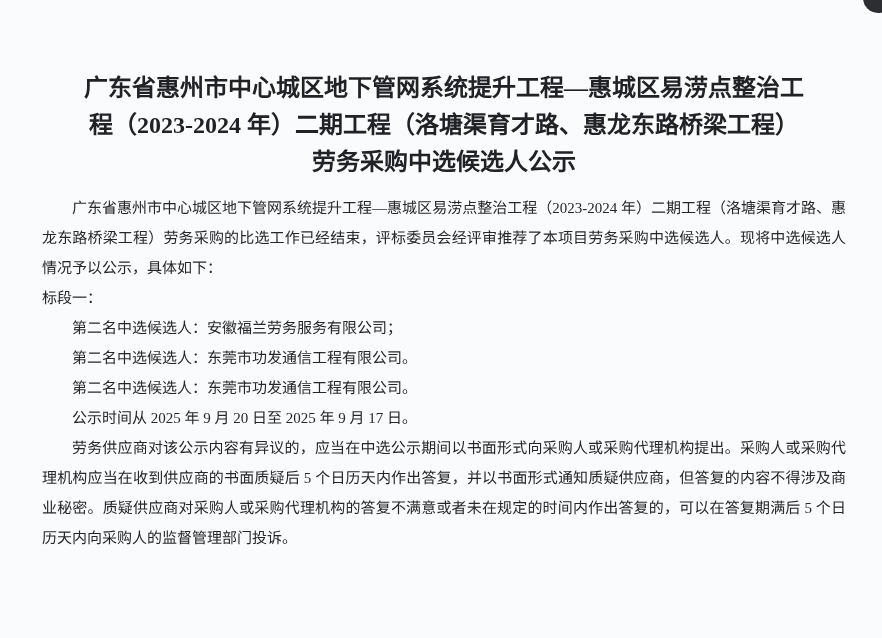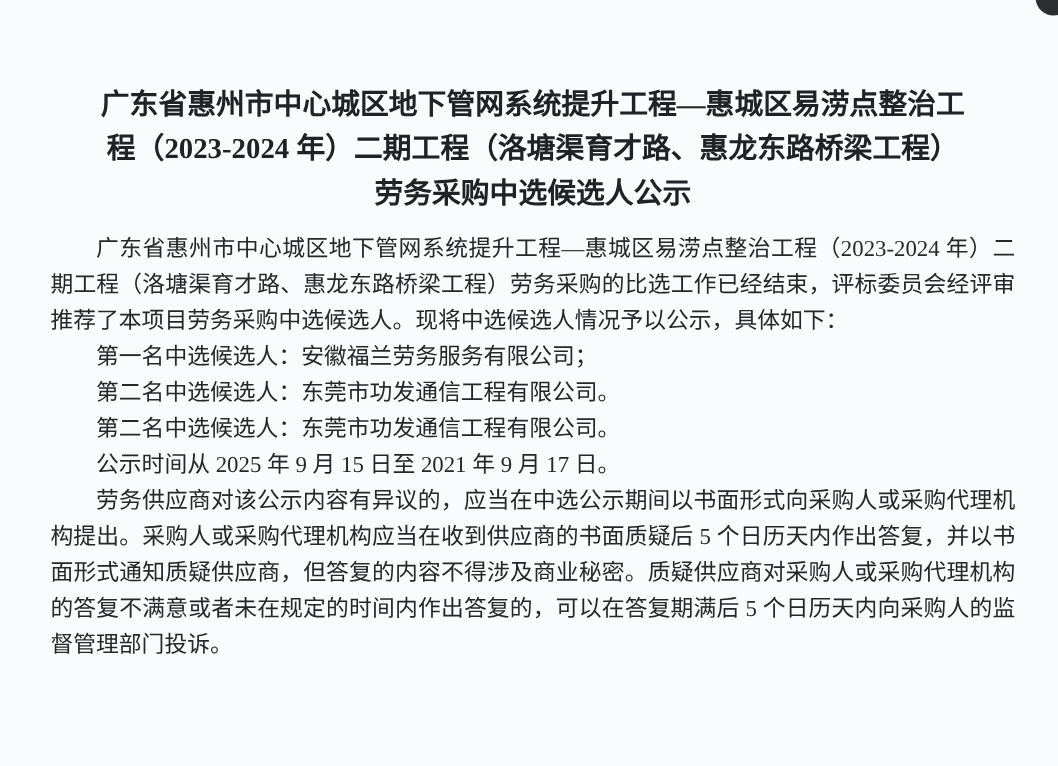--- a/index.html
+++ b/index.html
@@ -28,21 +28,21 @@
     font-weight: bold;
     line-height: 37px;
     text-align: center;
     color: #212226;
   }
   .body-text {
     margin-top: 12px;
   }
   .body-text p {
     margin: 0;
-    font-size: 19px;
+    font-size: 15px;
     line-height: 30px;
     text-align: justify;
     color: #26272a;
   }
   .indent {
     text-indent: 2em;
   }
   .corner-btn {
     position: absolute;
     top: -17px;
@@ -57,29 +57,30 @@
 </head>
 <body>
 
 <div class="page">
 
   <h1 class="doc-title">广东省惠州市中心城区地下管网系统提升工程—惠城区易涝点整治工程（2023-2024 年）二期工程（洛塘渠育才路、惠龙东路桥梁工程）劳务采购中选候选人公示</h1>
 
   <div class="body-text">
     <p class="indent">广东省惠州市中心城区地下管网系统提升工程—惠城区易涝点整治工程（2023-2024 年）二期工程（洛塘渠育才路、惠龙东路桥梁工程）劳务采购的比选工作已经结束，评标委员会经评审推荐了本项目劳务采购中选候选人。现将中选候选人情况予以公示，具体如下：</p>
 
+    <p>标段一：</p>
 
-    <p class="indent">第一名中选候选人：安徽福兰劳务服务有限公司；</p>
+    <p class="indent">第二名中选候选人：安徽福兰劳务服务有限公司；</p>
 
     <p class="indent">第二名中选候选人：东莞市功发通信工程有限公司。</p>
 
 
 
     <p class="indent">第二名中选候选人：东莞市功发通信工程有限公司。</p>
 
-    <p class="indent">公示时间从 2025 年 9 月 15 日至 2021 年 9 月 17 日。</p>
+    <p class="indent">公示时间从 2025 年 9 月 20 日至 2025 年 9 月 17 日。</p>
 
     <p class="indent">劳务供应商对该公示内容有异议的，应当在中选公示期间以书面形式向采购人或采购代理机构提出。采购人或采购代理机构应当在收到供应商的书面质疑后 5 个日历天内作出答复，并以书面形式通知质疑供应商，但答复的内容不得涉及商业秘密。质疑供应商对采购人或采购代理机构的答复不满意或者未在规定的时间内作出答复的，可以在答复期满后 5 个日历天内向采购人的监督管理部门投诉。</p>
   </div>
 
 </div>
 
 <div class="corner-btn"></div>
 
 </body></html>

